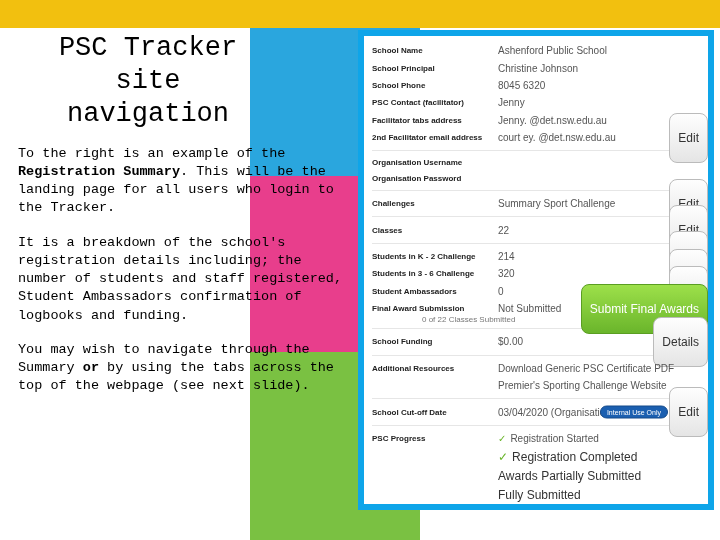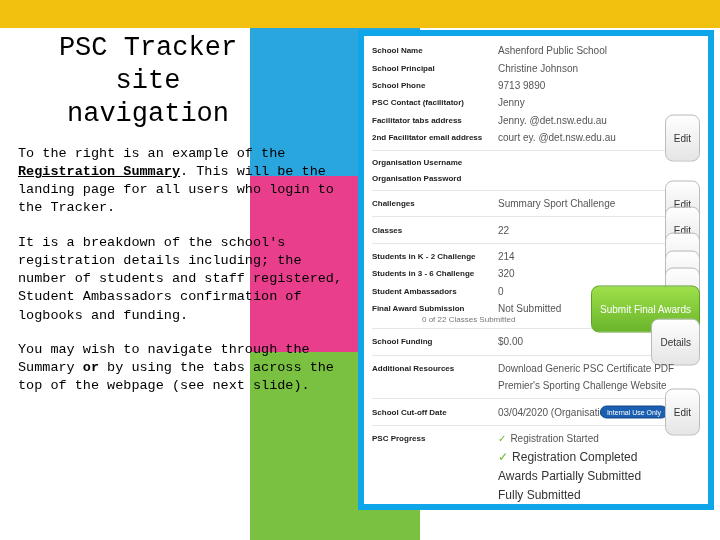--- a/index.html
+++ b/index.html
@@ -6,26 +6,26 @@
   body { width: 720px; height: 540px; font-family: "Courier New", monospace; position: relative; overflow: hidden; background: #fff; }
   .topbar { position: absolute; top: 0; left: 0; width: 720px; height: 28px; background: #f2c00f; z-index: 1; }
   .midstripe { position: absolute; top: 0; left: 250px; width: 170px; height: 100%; z-index: 0; }
   .midstripe .s1 { height: 176px; background: #2aa6de; }
   .midstripe .s2 { height: 176px; background: #e83e8c; }
   .midstripe .s3 { height: 188px; background: #7ac142; }
   .left { position: absolute; top: 32px; left: 18px; width: 334px; z-index: 2; }
   .left h1 { font-family: "Courier New", monospace; font-size: 27px; font-weight: normal; text-align: center; line-height: 1.22; margin-bottom: 14px; width: 260px; }
   .left p { font-size: 13.5px; line-height: 1.35; margin-bottom: 16px; }
   .left strong { font-weight: bold; }
-  .underline { text-decoration: underline; }
+  .underline { }
   .panel { position: absolute; top: 30px; right: 6px; width: 356px; height: 480px; background: #fff; border: 6px solid #0ea5e9; z-index: 3; font-family: Arial, sans-serif; font-size: 8px; color: #333; padding: 6px 0; }
   .row { display: flex; align-items: center; padding: 3.2px 8px; position: relative; }
   .row .lbl { width: 126px; font-weight: bold; font-size: 8px; color: #222; }
   .row .val { flex: 1; font-size: 10px; color: #555; }
-  .row .btn { position: absolute; right: 8px; top: 50%; transform: translateY(-50%); font-size: 10px; padding: 17px 8px; border-radius: 8px; border: 1px solid #bbb; background: linear-gradient(#fefefe,#e5e5e5); color: #333; cursor: pointer; }
+  .row .btn { position: absolute; right: 0; top: 50%; transform: translateY(-50%); font-size: 12px; padding: 17px 8px; border-radius: 8px; border: 1px solid #bbb; background: linear-gradient(#fefefe,#e5e5e5); color: #333; cursor: pointer; }
   .row .btn.green { background: linear-gradient(#9de04a,#6ab52b); color: #fff; border-color: #5a9e22; }
   .row .btn.blue { background: #1b5fb0; color: #fff; border-color: #154a8a; font-size: 7px; padding: 2px 6px; }
   .sep { height: 1px; background: #e6e6e6; margin: 4px 8px; }
   .link { color: #1b6fd8; }
   .tick { color: #6ab52b; margin-right: 4px; }
   .sub { padding-left: 58px; font-size: 8px; color: #777; margin-top: -2px; margin-bottom: 2px; }
   .progress-item { padding: 2.5px 8px 2.5px 134px; font-size: 12px; }
 </style>
 </head>
 <body>
@@ -56,21 +56,21 @@
   <div class="row">
       <span class="lbl">School Name</span>
       <span class="val">Ashenford Public School</span>
     </div>
   <div class="row">
       <span class="lbl">School Principal</span>
       <span class="val">Christine Johnson</span>
     </div>
   <div class="row">
       <span class="lbl">School Phone</span>
-      <span class="val">9713 9890</span>
+      <span class="val">8045 6320</span>
     </div>
   <div class="row">
       <span class="lbl">PSC Contact (facilitator)</span>
       <span class="val">Jenny</span>
     </div>
   <div class="row">
       <span class="lbl">Facilitator tabs address</span>
       <span class="val">Jenny.      @det.nsw.edu.au</span>
     </div>
   <div class="row">

